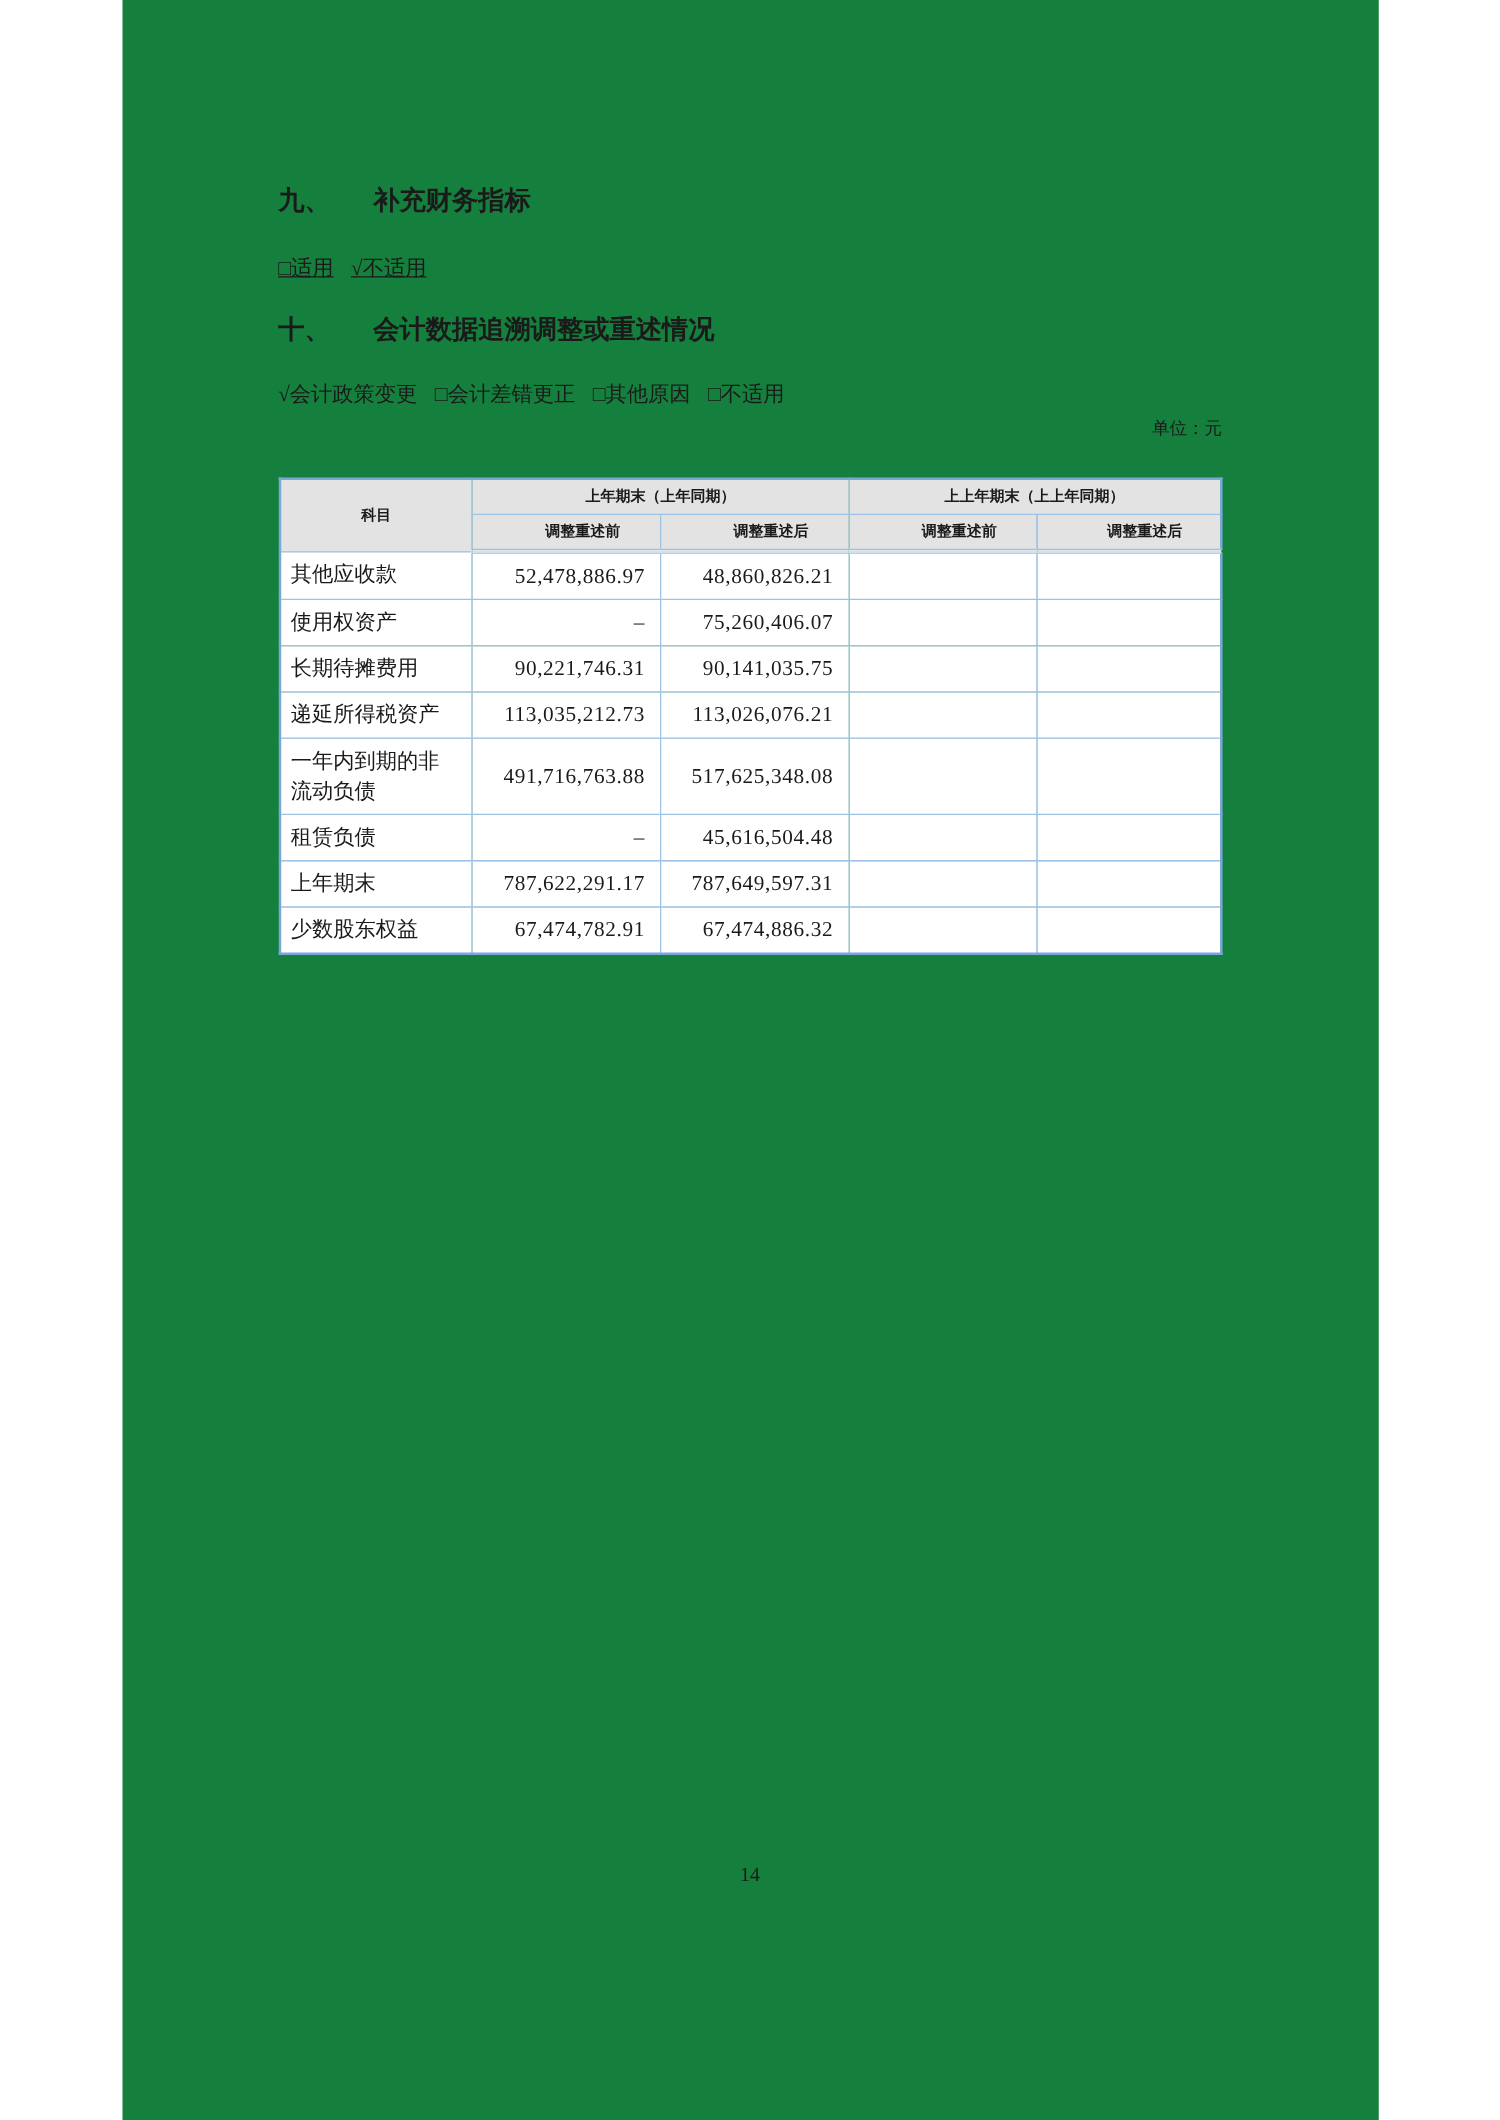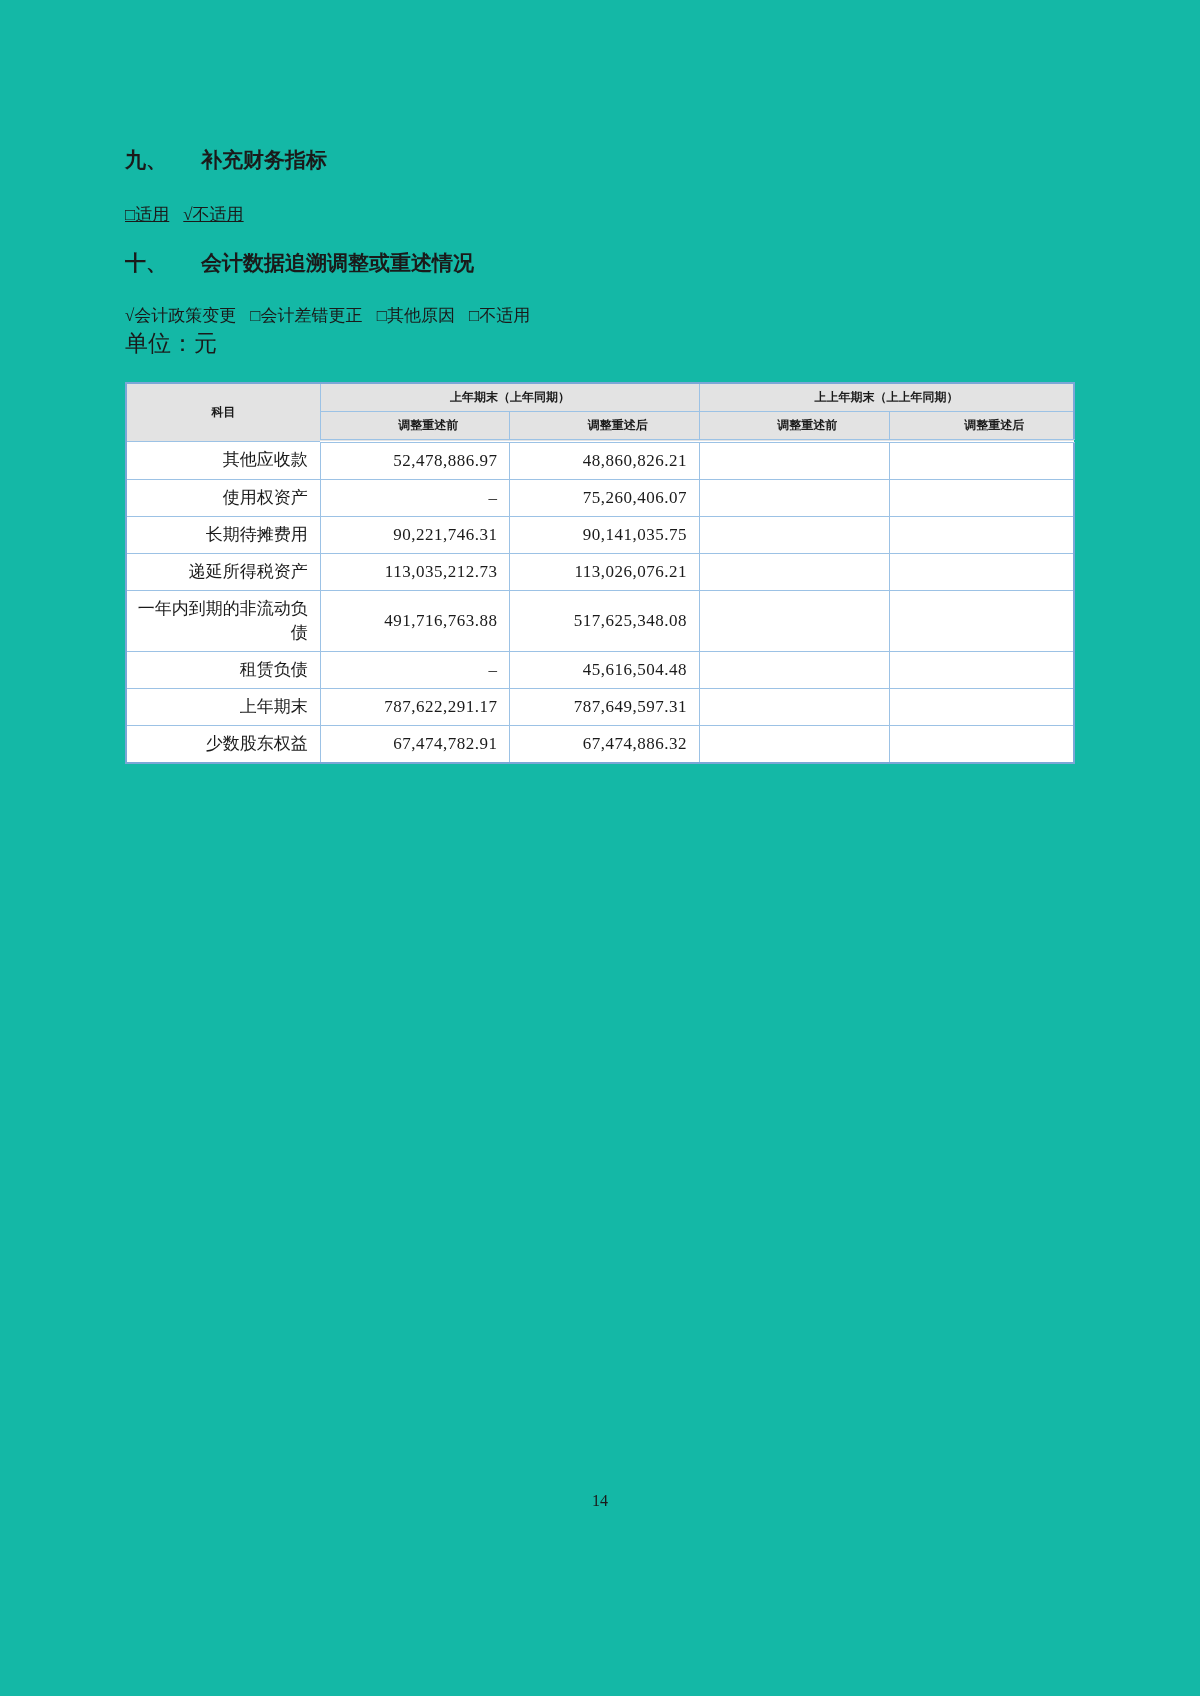--- a/index.html
+++ b/index.html
@@ -2,24 +2,24 @@
 <html><head>
 <meta charset="utf-8">
 <style>
   html, body {
     margin: 0;
     padding: 0;
     background: #ffffff;
   }
   .page {
     position: relative;
-    width: 1200px;
+    width: 1005px;
     height: 1696px;
     margin: 0 auto;
-    background: #14b8a6;
+    background: #15803d;
     font-family: "Liberation Serif", "DejaVu Serif", serif;
     color: #1a1a1a;
     box-sizing: border-box;
     padding: 147px 125px 0 125px;
   }
   .heading {
     font-size: 21px;
     font-weight: bold;
     line-height: 26px;
     white-space: nowrap;
@@ -31,22 +31,23 @@
   .plain-line {
     font-size: 17px;
     line-height: 24px;
   }
   .line-applicable { margin-top: 30px; text-decoration: underline; }
   .heading-2 { margin-top: 23px; }
   .line-options { margin-top: 28px; }
   .line-options .opt { margin-right: 14px; }
   .unit-line {
     margin-top: 4px;
-    font-size: 23px;
+    font-size: 14px;
     line-height: 24px;
+    text-align: right;
   }
   table.restate {
     width: 100%;
     margin-top: 26px;
     border-collapse: collapse;
     table-layout: fixed;
   }
   table.restate, table.restate th, table.restate td {
     border: 1px solid #9CC2E5;
   }
@@ -75,21 +76,21 @@
     padding: 6px 12px 6px 8px;
     line-height: 24px;
   }
   td.num-cell {
     text-align: right;
     padding: 6px 12px 6px 4px;
     letter-spacing: 0.5px;
     font-variant-numeric: tabular-nums;
   }
   td.subject-cell {
-    text-align: right;
+    text-align: left;
   }
   .page-number {
     position: absolute;
     left: 0;
     right: 0;
     top: 1492px;
     text-align: center;
     font-size: 16px;
   }
 </style>

